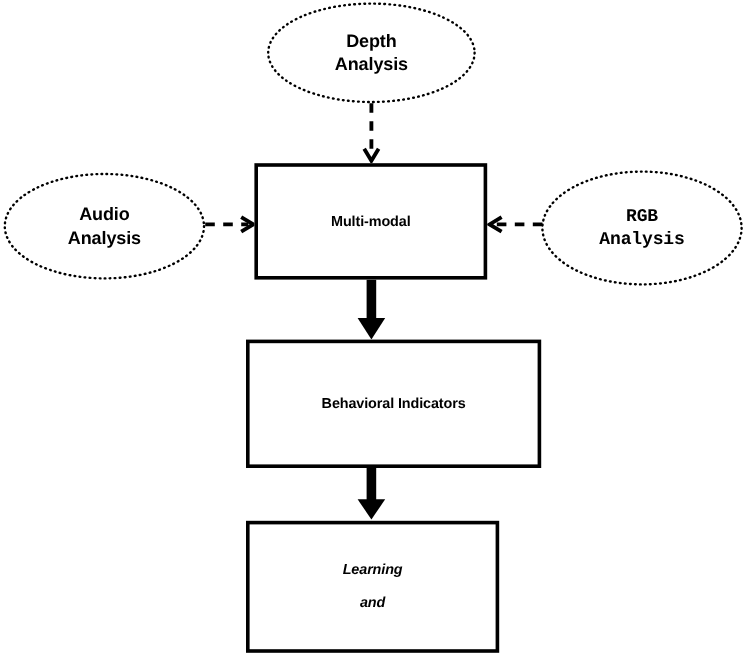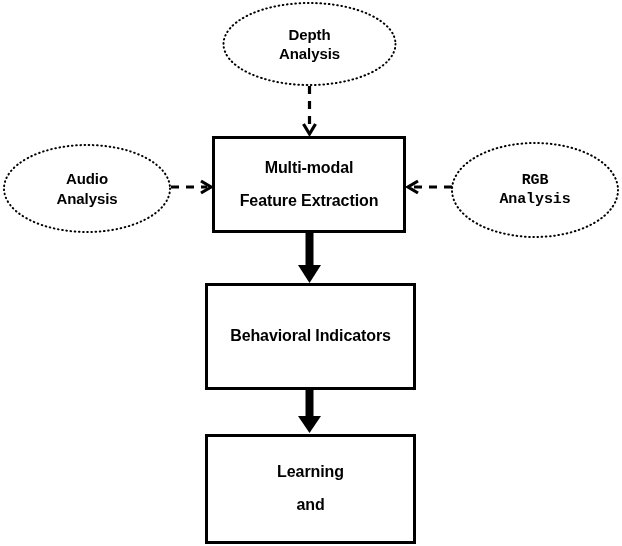--- a/index.html
+++ b/index.html
@@ -30,21 +30,21 @@
     justify-content: center;
     text-align: center;
     color: #000000;
     font-weight: bold;
     line-height: 1.30;
     letter-spacing: -0.1px;
     pointer-events: none;
     white-space: nowrap;
   }
   .ellipse-label { font-size: 15px; }
-  .box-label { font-size: 16px; gap: 12px; }
+  .box-label { font-size: 12px; gap: 12px; }
 
   
   .proc-box {
     position: absolute;
     box-sizing: border-box;
     border: 3.5px solid #000000;
     background: #ffffff;
   }
   
   .src-ellipse {
@@ -105,30 +105,29 @@
   </div>
 
   <div class="node-label ellipse-label" style="left:452px; top:143px; width:166px; height:94px;font-family:Liberation Mono, monospace;">
     <span>RGB</span>
     <span>Analysis</span>
   </div>
 
   <div class="proc-box" style="left:212px; top:136px; width:194px; height:97px;">
     <div class="node-label box-label" style="left:0; top:0; width:100%; height:100%;">
       <span>Multi-modal</span>
-      <span>Feature Extraction</span>
     </div>
   </div>
 
-  <div class="proc-box" style="left:205px; top:283px; width:211px; height:107px;">
+  <div class="proc-box" style="left:205px; top:283px; width:246px; height:107px;">
     <div class="node-label box-label" style="left:0; top:0; width:100%; height:100%;">
       <span>Behavioral Indicators</span>
     </div>
   </div>
 
-  <div class="proc-box" style="left:205px; top:434px; width:211px; height:110px;">
+  <div class="proc-box" style="left:205px; top:434px; width:211px; height:110px;font-style:italic;">
     <div class="node-label box-label" style="left:0; top:0; width:100%; height:100%;">
       <span>Learning</span>
       <span>and</span>
     </div>
   </div>
 
 </div>
 
 </body></html>

